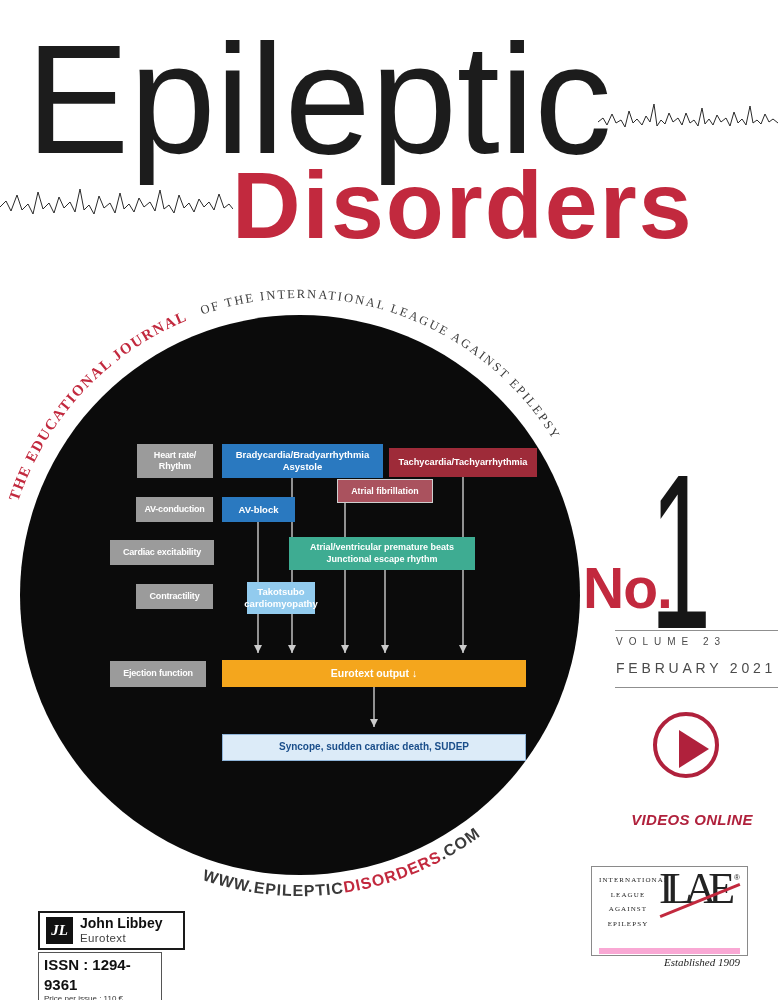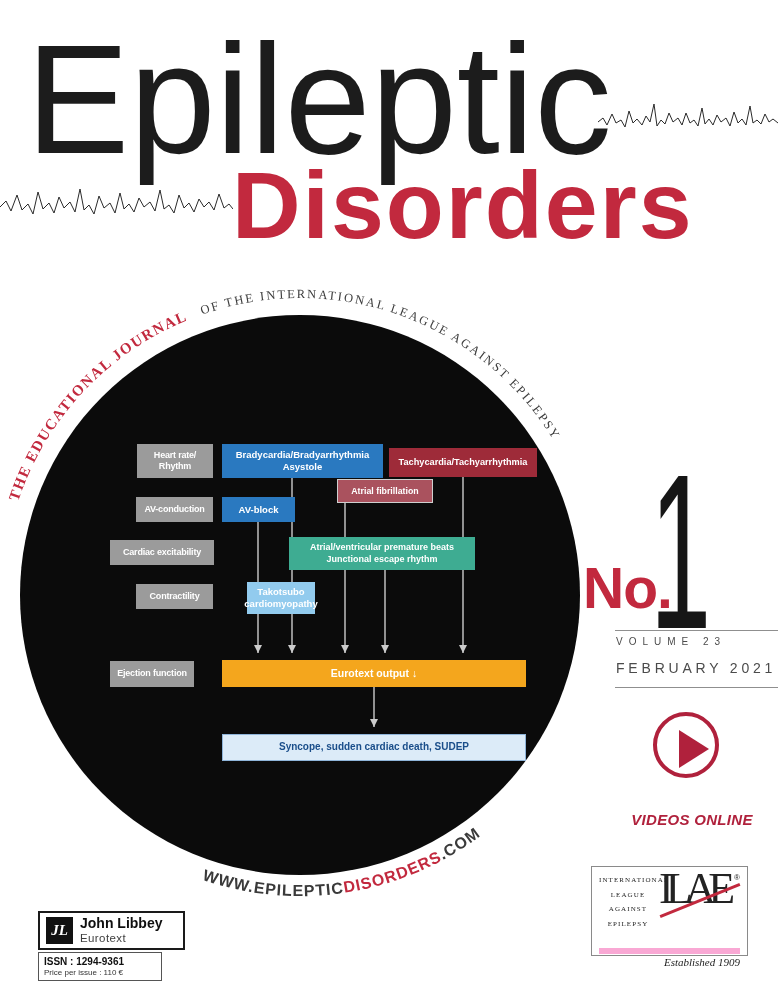--- a/index.html
+++ b/index.html
@@ -58,21 +58,21 @@
               font-family:"Liberation Serif", serif; font-style:italic; font-size:11px; color:#1e1e1e; }
 
   
   .jl-box { left:38px; top:911px; width:147px; height:39px; border:2px solid #1a1a1a; background:#fff;
             display:flex; align-items:center; gap:7px; padding:0 6px; z-index:2; }
   .jl-mark { width:27px; height:27px; background:#111; color:#fff; display:flex; align-items:center; justify-content:center;
              font-family:"Liberation Serif", serif; font-weight:700; font-style:italic; font-size:15px; }
   .jl-name { font-size:14px; font-weight:700; color:#0f0f0f; line-height:1.1; }
   .jl-sub { font-size:11.5px; color:#3f3f3f; letter-spacing:0.4px; line-height:1.1; }
   .issn-box { left:38px; top:952px; width:124px; border:1px solid #555; background:#fff; padding:2px 5px; z-index:2; }
-  .issn { font-size:10px; font-weight:700; color:#101010; line-height:1.3; }
+  .issn { font-size:15px; font-weight:700; color:#101010; line-height:1.3; }
   .price { font-size:8px; color:#333; line-height:1.3; }
 </style>
 </head>
 <body>
 
 <div class="page">
 
   <svg class="abs eeg" style="left:598px;top:96px;" width="180" height="50" viewBox="0 0 180 50">
     <polyline fill="none" stroke="#2a2a2a" stroke-width="1" points="0,26 5,22 9,29 14,18 18,27 23,24 27,31 31,15 35,27 39,23 44,29 48,20 52,26 56,8 59,30 63,24 67,28 71,17 75,26 80,22 84,29 88,17 92,27 96,24 100,30 104,12 107,28 111,23 115,29 119,19 123,26 128,22 132,30 136,16 140,27 144,23 148,29 152,10 155,27 159,24 163,28 167,18 171,26 175,23 180,27"></polyline>
   </svg>
@@ -124,21 +124,21 @@
   <div class="fc fc-darkred one" style="left:389px;top:448px;width:148px;height:29px;font-size:9.2px;">Tachycardia/Tachyarrhythmia</div>
   <div class="fc fc-red one" style="left:337px;top:479px;width:96px;height:24px;font-size:8.8px;">Atrial fibrillation</div>
   <div class="fc fc-gray one" style="left:136px;top:497px;width:77px;height:25px;">AV-conduction</div>
   <div class="fc fc-blue one" style="left:222px;top:497px;width:73px;height:25px;">AV-block</div>
   <div class="fc fc-gray one" style="left:110px;top:540px;width:104px;height:25px;">Cardiac excitability</div>
   <div class="fc fc-teal" style="left:289px;top:537px;width:186px;height:33px;font-size:9px;">Atrial/ventricular premature beats
 Junctional escape rhythm</div>
   <div class="fc fc-gray one" style="left:136px;top:584px;width:77px;height:25px;">Contractility</div>
   <div class="fc fc-lightblue" style="left:247px;top:582px;width:68px;height:32px;">Takotsubo
 cardiomyopathy</div>
-  <div class="fc fc-gray one" style="left:110px;top:661px;width:84px;height:26px;">Ejection function</div>
+  <div class="fc fc-gray one" style="left:110px;top:661px;width:96px;height:26px;">Ejection function</div>
   <div class="fc fc-orange one" style="left:222px;top:660px;width:304px;height:27px;font-size:10.5px;">Eurotext output ↓</div>
   <div class="fc fc-pale one" style="left:222px;top:734px;width:304px;height:27px;font-size:10px;">Syncope, sudden cardiac death, SUDEP</div>
 
   <div class="abs no-label">No.</div>
   <div class="abs number-one">1</div>
   <div class="abs rule" style="left:615px;top:630px;width:163px;"></div>
   <div class="abs volume">VOLUME 23</div>
   <div class="abs issuedate">FEBRUARY 2021</div>
   <div class="abs rule" style="left:615px;top:687px;width:163px;"></div>
 

